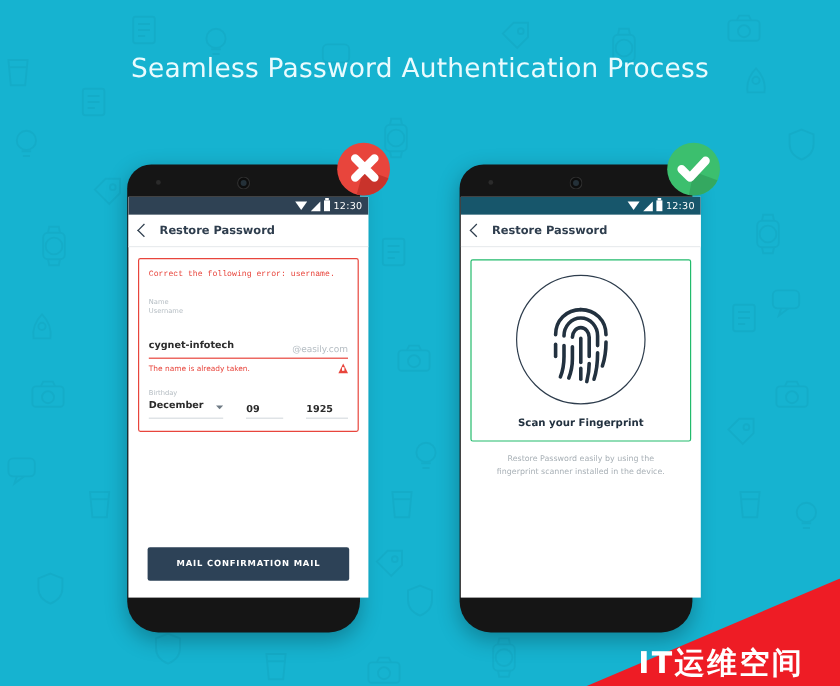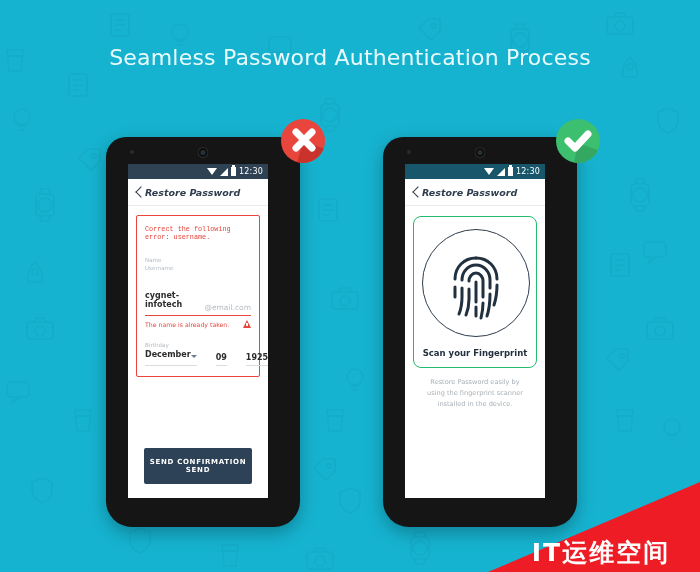--- a/index.html
+++ b/index.html
@@ -25,39 +25,39 @@
   #phone-left{left:106px;}
   #phone-right{left:383px;}
   .phone-top{position:absolute;top:0;left:0;width:100%;height:27px;}
   .cam{position:absolute;top:10px;left:50%;transform:translateX(-50%);
        width:11px;height:11px;border-radius:50%;background:#0d0d0d;
        box-shadow:inset 0 0 0 1px #2e2e2e;}
   .cam:after{content:"";position:absolute;top:3px;left:3px;width:5px;height:5px;
        border-radius:50%;background:#243038;}
   .sensor{position:absolute;top:13px;left:24px;width:4px;height:4px;border-radius:50%;
        background:#2b2b2b;}
-  .screen{position:absolute;top:27px;left:22px;width:140px;height:334px;
+  .screen{position:absolute;top:27px;left:1px;width:200px;height:334px;
        background:#ffffff;overflow:hidden;}
   .phone-chin{position:absolute;bottom:0;left:0;width:100%;height:29px;}
 
   
   .statusbar{height:15px;display:flex;align-items:center;justify-content:flex-end;
        padding-right:5px;gap:3px;}
   .sb-dark{background:#2f4254;}
   .sb-teal{background:#17566b;}
   .sb-time{color:#fff;font-size:8px;font-family:"DejaVu Sans", sans-serif;letter-spacing:.2px;}
   .ic-wifi{width:0;height:0;border-left:5px solid transparent;border-right:5px solid transparent;
        border-top:7px solid #fff;}
   .ic-signal{width:0;height:0;border-left:8px solid transparent;border-bottom:8px solid #fff;}
   .ic-batt{width:5px;height:9px;background:#fff;position:relative;}
   .ic-batt:before{content:"";position:absolute;top:-2px;left:1px;width:3px;height:1.5px;background:#fff;}
 
   
-  .appbar{height:26px;background:#fff;display:flex;align-items:center;
-       padding-left:9px;border-bottom:1px solid #e9ecee;font-style:italic;}
+  .appbar{height:26px;background:#fff;display:flex;align-items:center;gap:9px;
+       padding-left:9px;border-bottom:1px solid #e9ecee;}
   .back-chevron{width:7px;height:7px;border-left:1.6px solid #2e3d4d;border-bottom:1.6px solid #2e3d4d;
        transform:rotate(45deg);}
   .appbar-title{font-size:9.5px;color:#2e3d4d;font-weight:600;font-family:"DejaVu Sans", sans-serif;}
 
   
   .form-wrap{padding:9px 8px 0 8px;}
   .error-box{border:1.6px solid #e8453c;border-radius:2px;padding:9px 8px 10px 8px;}
   .error-head{color:#e8453c;font-size:6.8px;margin-bottom:16px;font-family:Liberation Mono, monospace;}
   .fld-label{color:#b4bcc2;font-size:5.6px;margin-bottom:2px;font-family:"DejaVu Sans", sans-serif;}
   .fld-row{display:flex;gap:10px;margin-bottom:12px;}
@@ -80,21 +80,21 @@
   .sel-line{display:flex;justify-content:space-between;align-items:center;padding-bottom:3px;}
   .caret{width:0;height:0;border-left:3.2px solid transparent;border-right:3.2px solid transparent;
        border-top:3.8px solid #6f7b85;}
   .cta{margin:0 8px;position:absolute;bottom:14px;left:0;right:0;}
   .cta-btn{margin:0 8px;background:#2d4257;color:#fff;text-align:center;
        font-size:7px;font-weight:700;letter-spacing:.7px;padding:10px 0;border-radius:2px;
        font-family:"DejaVu Sans", sans-serif;}
 
   
   .fp-wrap{padding:10px 8px 0 8px;}
-  .fp-box{border:1.6px solid #22bb6c;border-radius:8px;padding:12px 8px 9px 8px;}
+  .fp-box{border:1.6px solid #22bb6c;border-radius:2px;padding:12px 8px 9px 8px;}
   .fp-circle{width:106px;height:106px;border-radius:50%;border:1.3px solid #2e3d4d;
        margin:0 auto 11px auto;display:flex;align-items:center;justify-content:center;}
   .fp-caption{text-align:center;font-size:8.5px;font-weight:700;color:#22313f;
        font-family:"DejaVu Sans", sans-serif;}
   .fp-desc{text-align:center;font-size:6.6px;color:#a8b0b6;line-height:1.65;
        margin-top:9px;padding:0 14px;font-family:"DejaVu Sans", sans-serif;}
 
   
   .badge{position:absolute;width:44px;height:44px;border-radius:50%;overflow:hidden;}
   #badge-error{left:281px;top:119px;background:#e8453c;}
@@ -217,21 +217,21 @@
       <div class="error-box">
 
         <div class="error-head">Correct the following error: username.</div>
 
         <div class="fld-label">Name</div>
 
         <div class="fld-label">Username</div>
         <div>
           <div class="user-line">
             <span class="fld-val">cygnet-infotech</span>
-            <span class="user-suffix">@email.com</span>
+            <span class="user-suffix">@easily.com</span>
           </div>
           <div class="underline red"></div>
         </div>
         <div class="err-note">
           <span class="err-text">The name is already taken.</span>
           <span class="warn-tri"></span>
         </div>
 
         <div class="fld-label">Birthday</div>
         <div class="bday-row">
@@ -249,21 +249,21 @@
           <div class="bday-year">
             <div class="fld-val">1925</div>
             <div class="underline"></div>
           </div>
         </div>
 
       </div>
     </div>
 
     <div class="cta">
-      <div class="cta-btn">SEND CONFIRMATION SEND</div>
+      <div class="cta-btn">MAIL CONFIRMATION MAIL</div>
     </div>
 
   </div>
   <div class="phone-chin"></div>
 </div>
 
 <div class="phone" id="phone-right">
   <div class="phone-top">
     <div class="sensor"></div>
     <div class="cam"></div>

